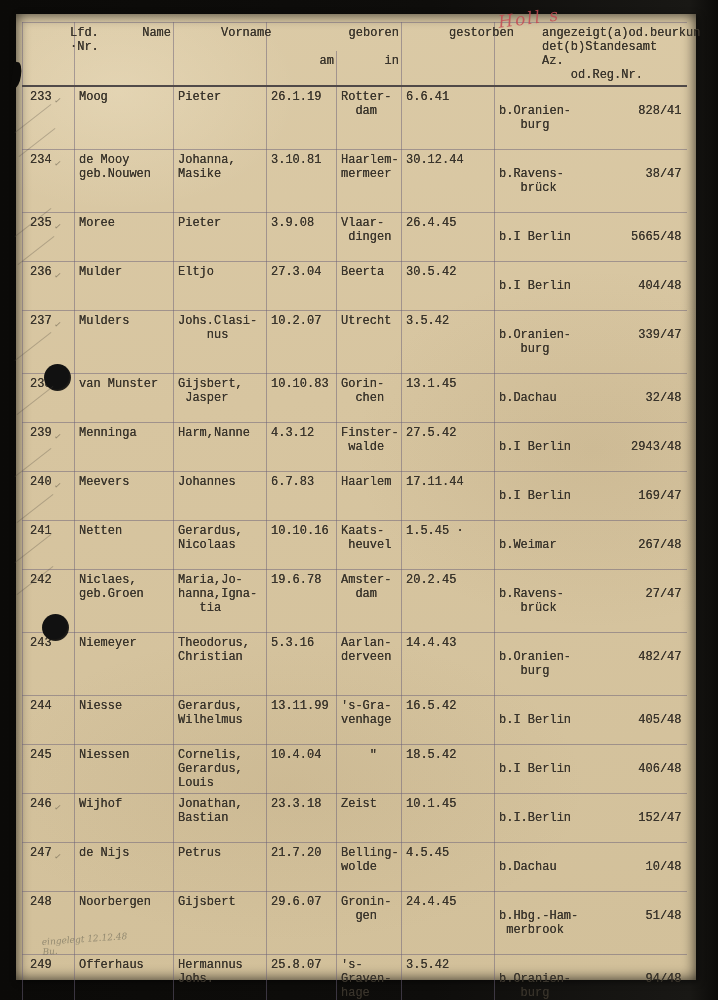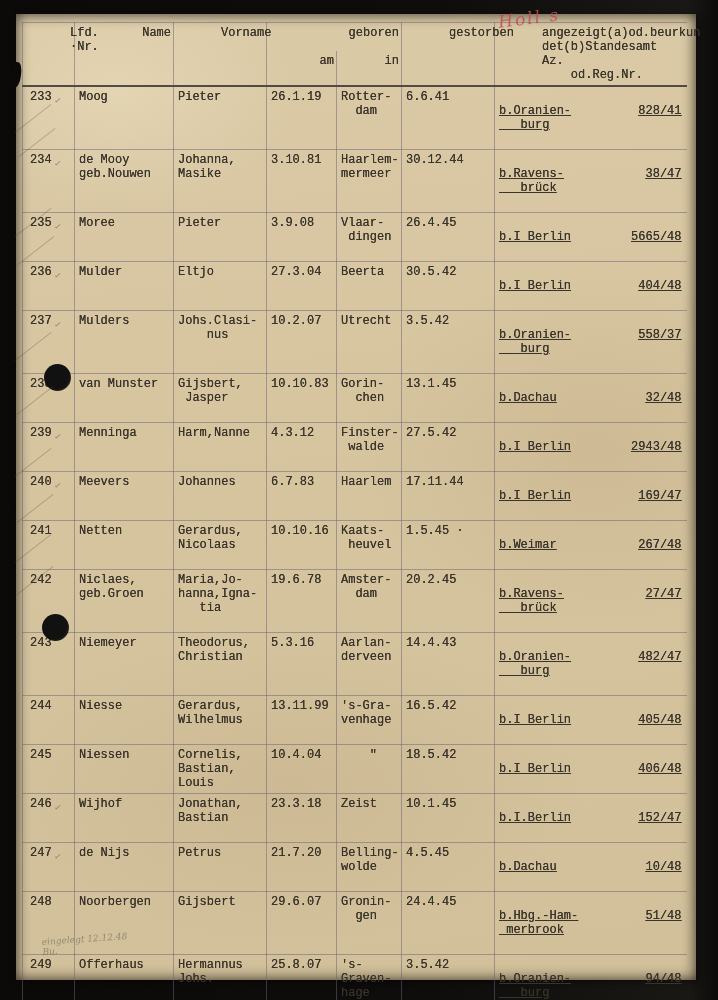--- a/index.html
+++ b/index.html
@@ -35,21 +35,21 @@
   .register thead th{border-bottom:2px solid rgba(55,50,55,0.85);padding-left:47px;}
   .register thead tr.subhead th{border-top:1px solid rgba(105,95,120,0.50);}
   .register th.last-col,.register td.last-col{border-right:none;}
   .th-center{text-align:right;}
   .th-left{text-align:left;}
   td.c-nr{padding-left:7px;white-space:nowrap;}
   .tick{
     display:inline-block;color:rgba(85,78,64,0.55);font-size:10px;
     transform:rotate(10deg) translate(3px,3px);text-shadow:none;
   }
-  td.c-last .wrap{display:flex;justify-content:space-between;align-items:flex-start;gap:17px;text-decoration:underline;}
+  td.c-last .wrap{display:flex;justify-content:space-between;align-items:flex-start;gap:17px;}
   td.c-last .amt{white-space:pre-line;}
   td.c-last .reg{white-space:pre-line;text-align:center;flex:0 0 auto;padding-right:3px;}
   .punch-hole{
     position:absolute;width:27px;height:27px;border-radius:50%;
     background:radial-gradient(circle at 45% 45%, #111 60%, rgba(20,18,14,0.85) 80%, rgba(60,55,45,0.3) 100%);
   }
   .red-note{
     position:absolute;left:482px;top:-6px;z-index:4;
     color:rgba(196,74,82,0.85);
     font-family:"DejaVu Serif",serif;font-style:italic;
@@ -176,21 +176,21 @@
       <td class="c-name">Mulders</td>
       <td class="c-vorname">Johs.Clasi-
 &nbsp;&nbsp;&nbsp;&nbsp;nus</td>
       <td class="c-am">10.2.07</td>
       <td class="c-in">Utrecht</td>
       <td class="c-gest">3.5.42</td>
       <td class="c-last last-col">
         <div class="wrap">
           <span class="amt">b.Oranien-
 &nbsp;&nbsp;&nbsp;burg</span>
-          <span class="reg">558/37</span>
+          <span class="reg">339/47</span>
         </div>
       </td>
     </tr>
         <tr>
       <td class="c-nr"><span>238</span><span class="tick">✓</span></td>
       <td class="c-name">van Munster</td>
       <td class="c-vorname">Gijsbert,
 &nbsp;Jasper</td>
       <td class="c-am">10.10.83</td>
       <td class="c-in">Gorin-
@@ -297,21 +297,21 @@
         <div class="wrap">
           <span class="amt">b.I Berlin</span>
           <span class="reg">405/48</span>
         </div>
       </td>
     </tr>
         <tr>
       <td class="c-nr"><span>245</span><span class="tick"></span></td>
       <td class="c-name">Niessen</td>
       <td class="c-vorname">Cornelis,
-Bastian,
+Gerardus,
 Louis</td>
       <td class="c-am">10.4.04</td>
       <td class="c-in">&nbsp;&nbsp;&nbsp;&nbsp;"</td>
       <td class="c-gest">18.5.42</td>
       <td class="c-last last-col">
         <div class="wrap">
           <span class="amt">b.I Berlin</span>
           <span class="reg">406/48</span>
         </div>
       </td>

